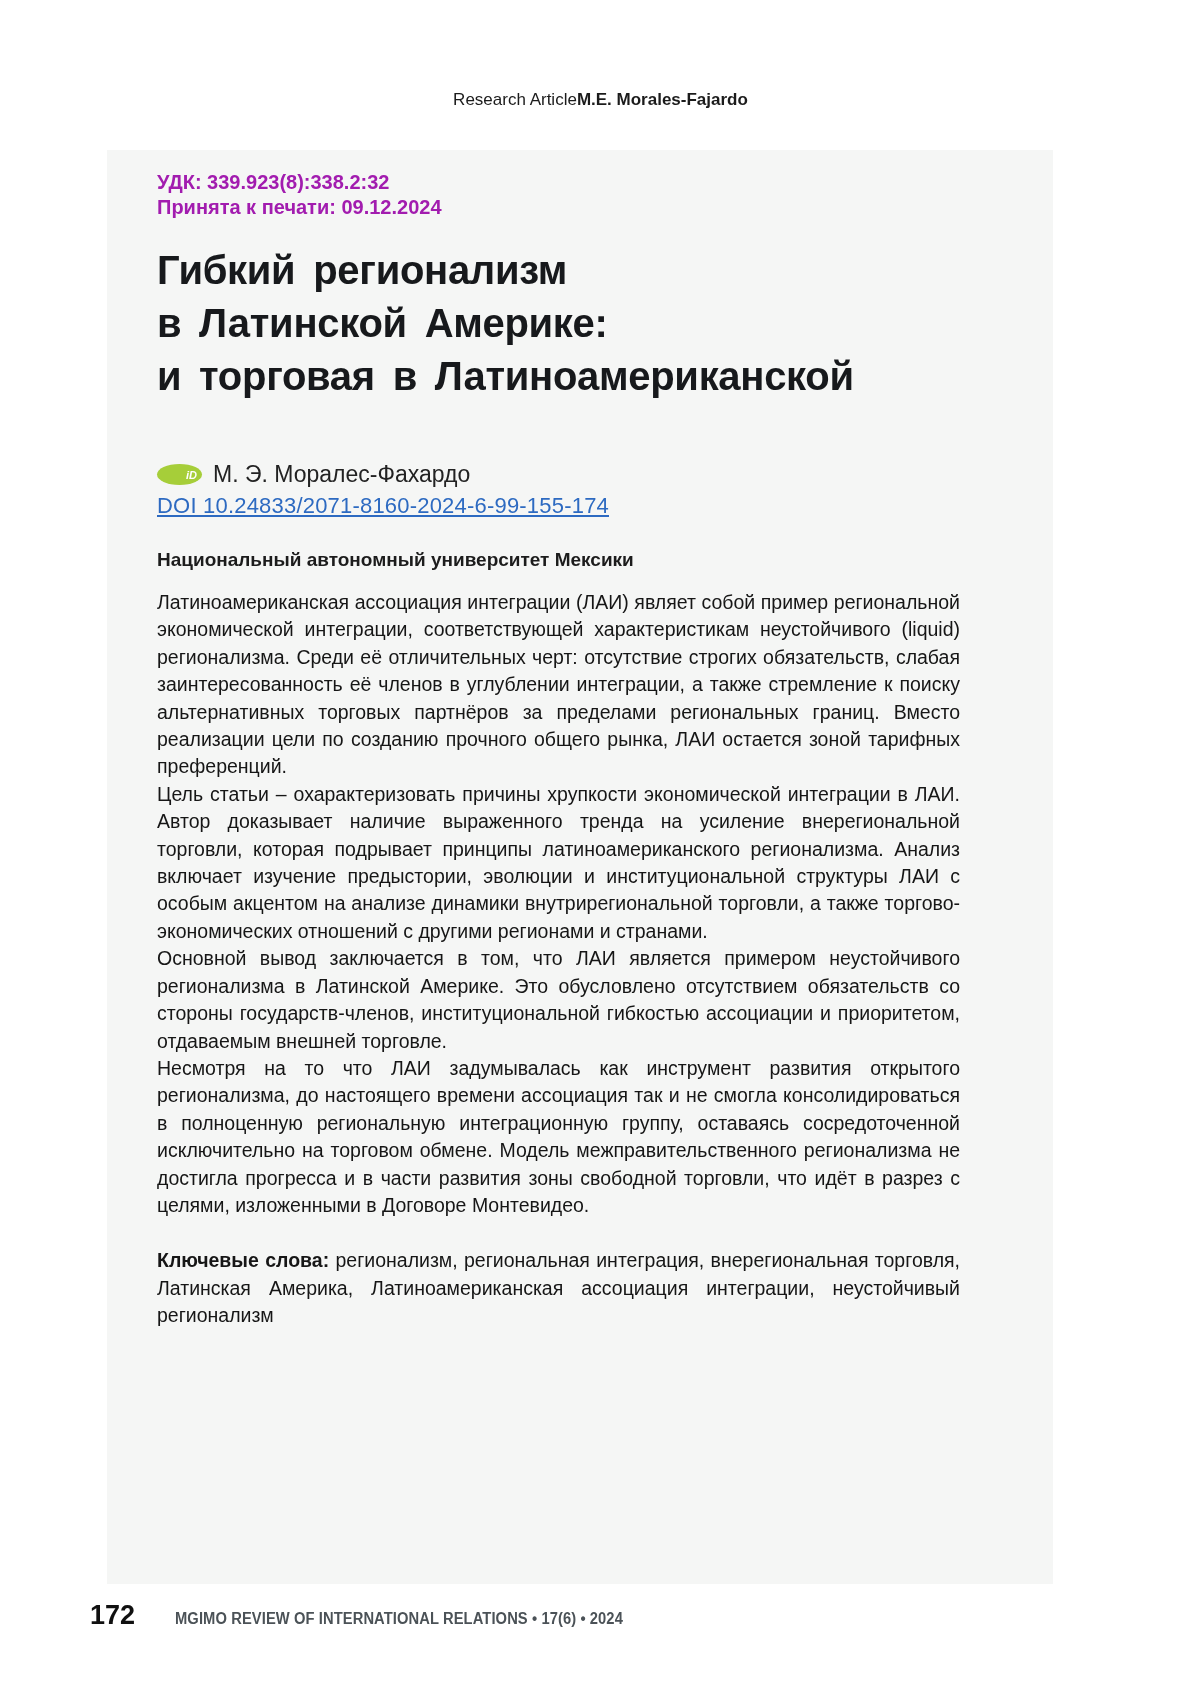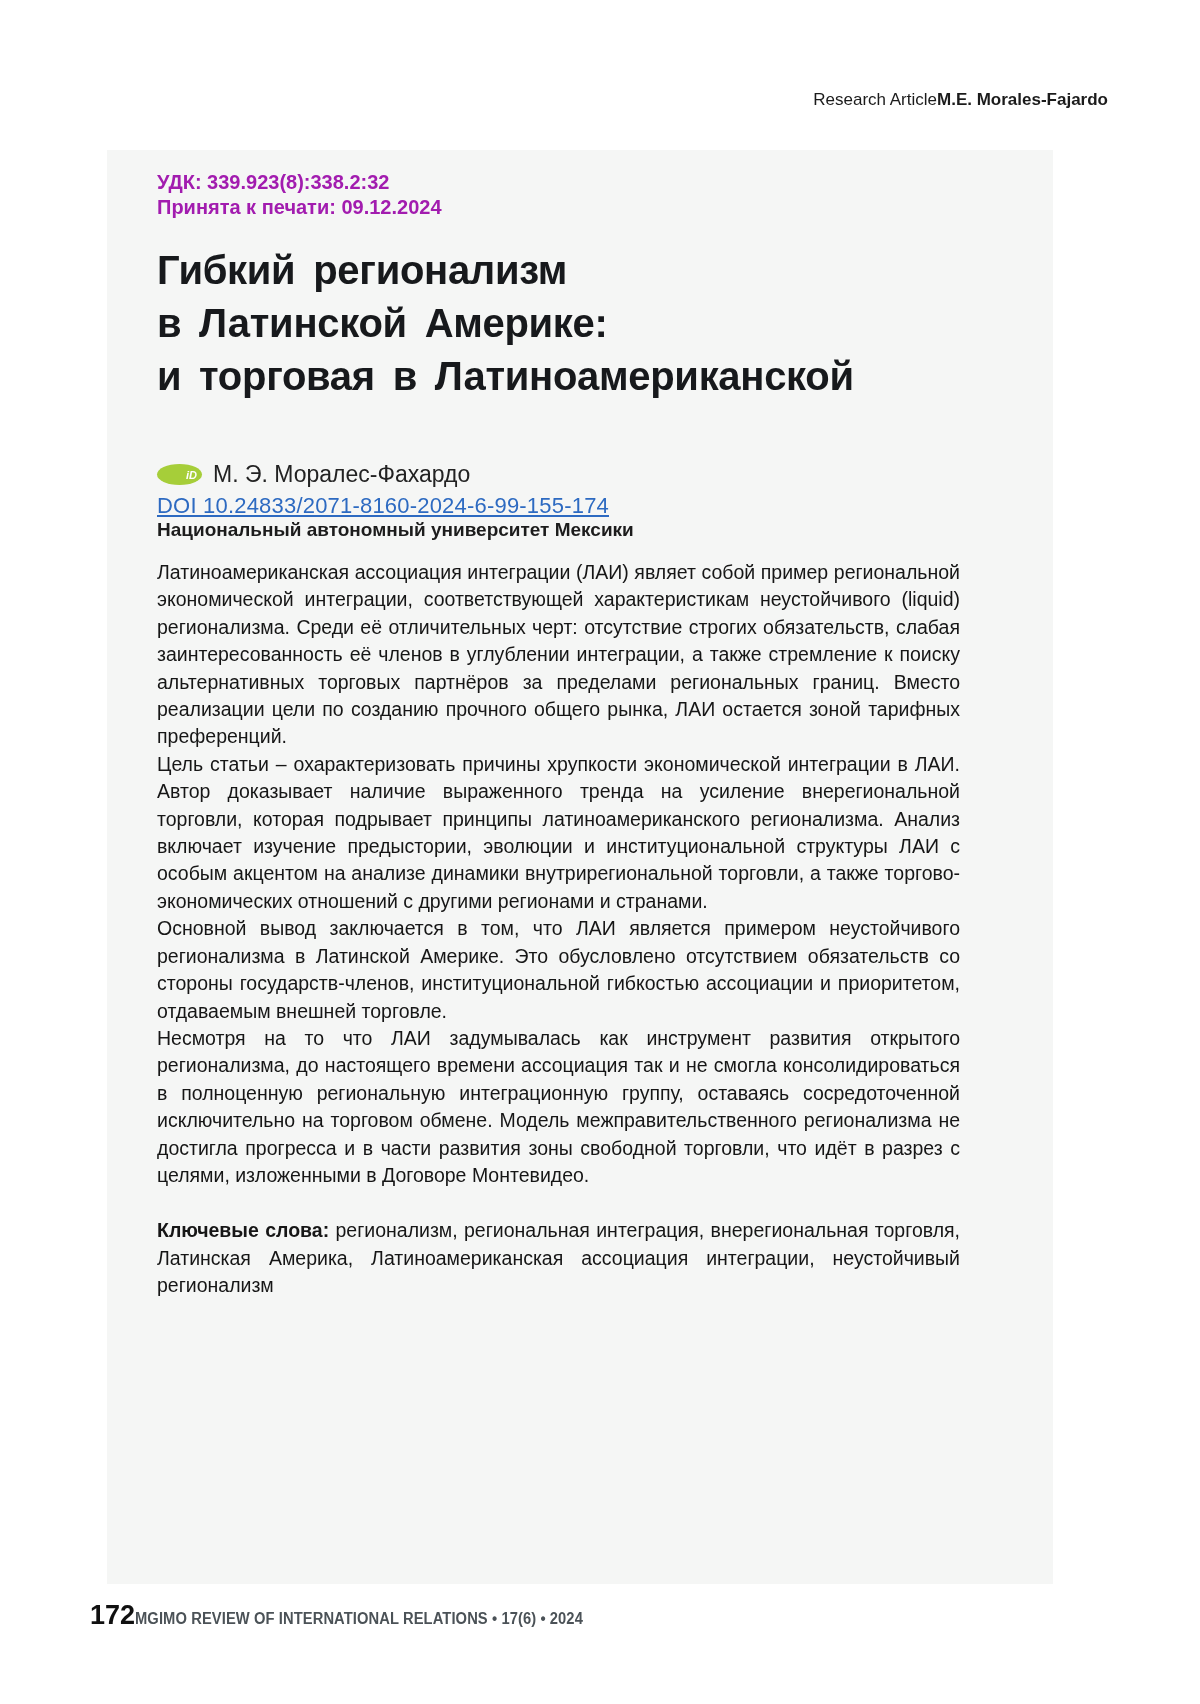--- a/index.html
+++ b/index.html
@@ -6,21 +6,21 @@
   .page{
     position:relative;
     width:1200px;height:1704px;
     background:#ffffff;
     font-family:"Liberation Sans", sans-serif;
     color:#1a1a1a;
     overflow:hidden;
   }
   .running-header{
     position:absolute;top:90px;left:93px;right:92px;
-    display:flex;justify-content:flex-end;align-items:baseline;
+    display:flex;justify-content:center;align-items:baseline;
     font-size:17px;color:#1b1b1b;
   }
   .running-header .right{font-weight:700;}
   .panel{
     position:absolute;left:107px;top:150px;width:946px;height:1434px;
     background:#f5f6f5;
     box-sizing:border-box;
     padding:20px 93px 0 50px;
   }
   .meta{font-size:20px;font-weight:700;line-height:25px;color:#a21caf;}
@@ -44,36 +44,36 @@
     font-size:11px;font-weight:700;font-style:italic;
     display:inline-flex;align-items:center;justify-content:center;
     flex:0 0 auto;
     padding-left:24px;
   }
   .doi-line{margin-top:5px;}
   .doi-line a{
     color:#2d6ac1;text-decoration:underline;
     font-size:22px;letter-spacing:0.2px;
   }
-  .affiliation{font-size:19px;font-weight:700;color:#1c1c1c;}
+  .affiliation{margin-top:30px;font-size:19px;font-weight:700;color:#1c1c1c;}
   .abstract{
     margin-top:18px;
     font-size:19.5px;line-height:27.4px;
     text-align:justify;color:#161616;
   }
   .abstract p{margin:0;}
   .keywords{
     margin-top:28px;
     font-size:19.5px;line-height:27.4px;
     text-align:justify;color:#161616;
   }
   .keywords .kw-label{font-weight:700;}
   .page-footer{
     position:absolute;left:90px;top:1600px;right:92px;
-    display:flex;align-items:baseline;
+    display:flex;align-items:baseline;gap:40px;
   }
   .page-number{font-size:27px;font-weight:700;color:#101010;}
   .journal-line{
     font-size:16px;font-weight:700;color:#4b5257;
     letter-spacing:0.1px;
     transform:scaleX(0.92);transform-origin:left bottom;
     white-space:nowrap;
   }
 </style>
 </head>

